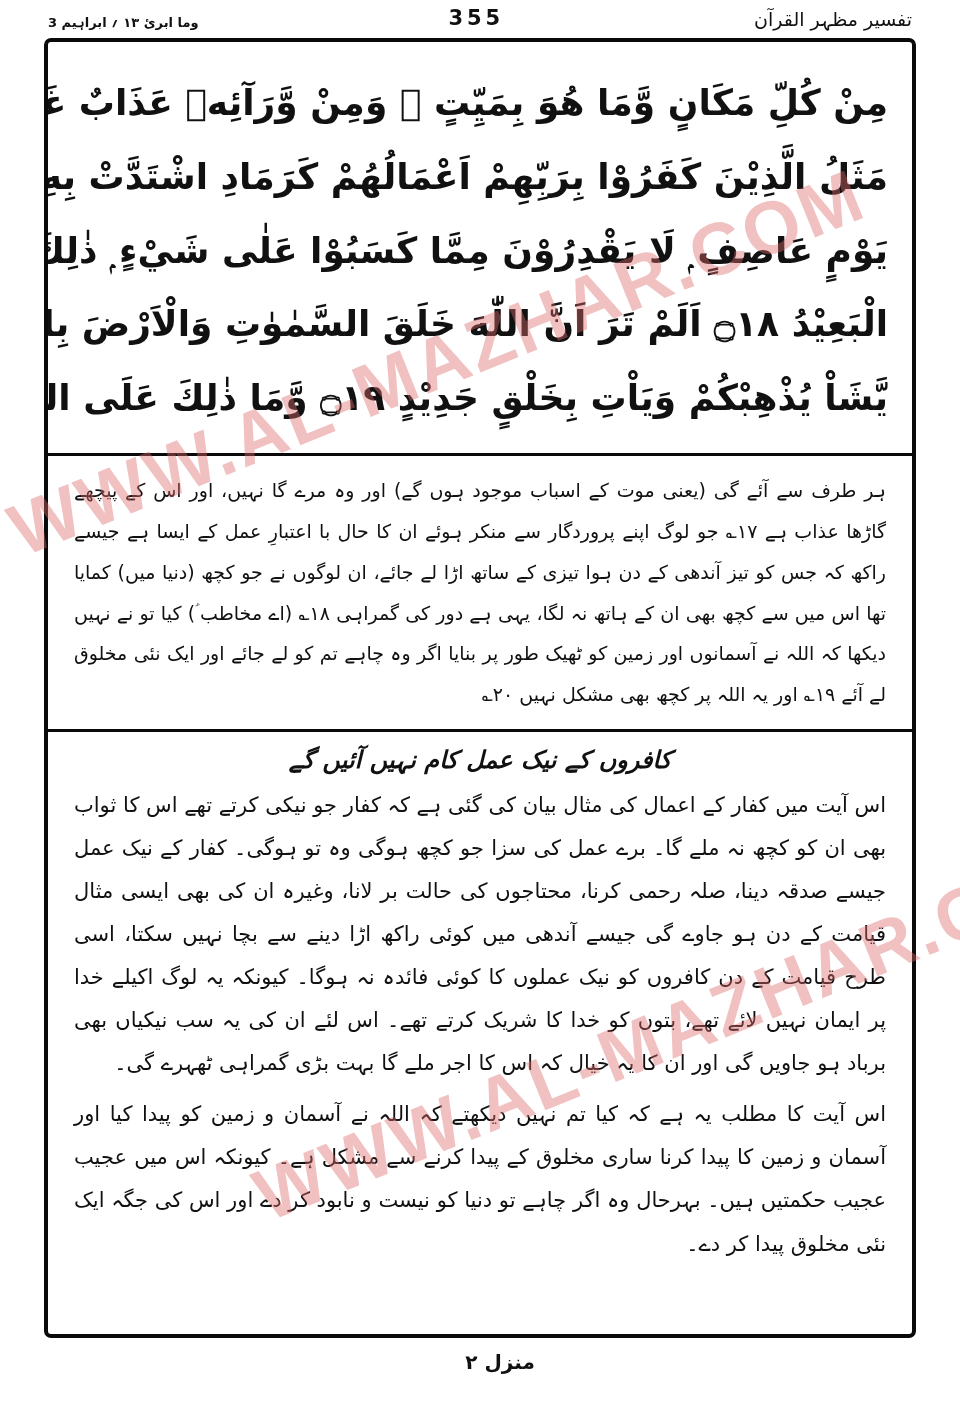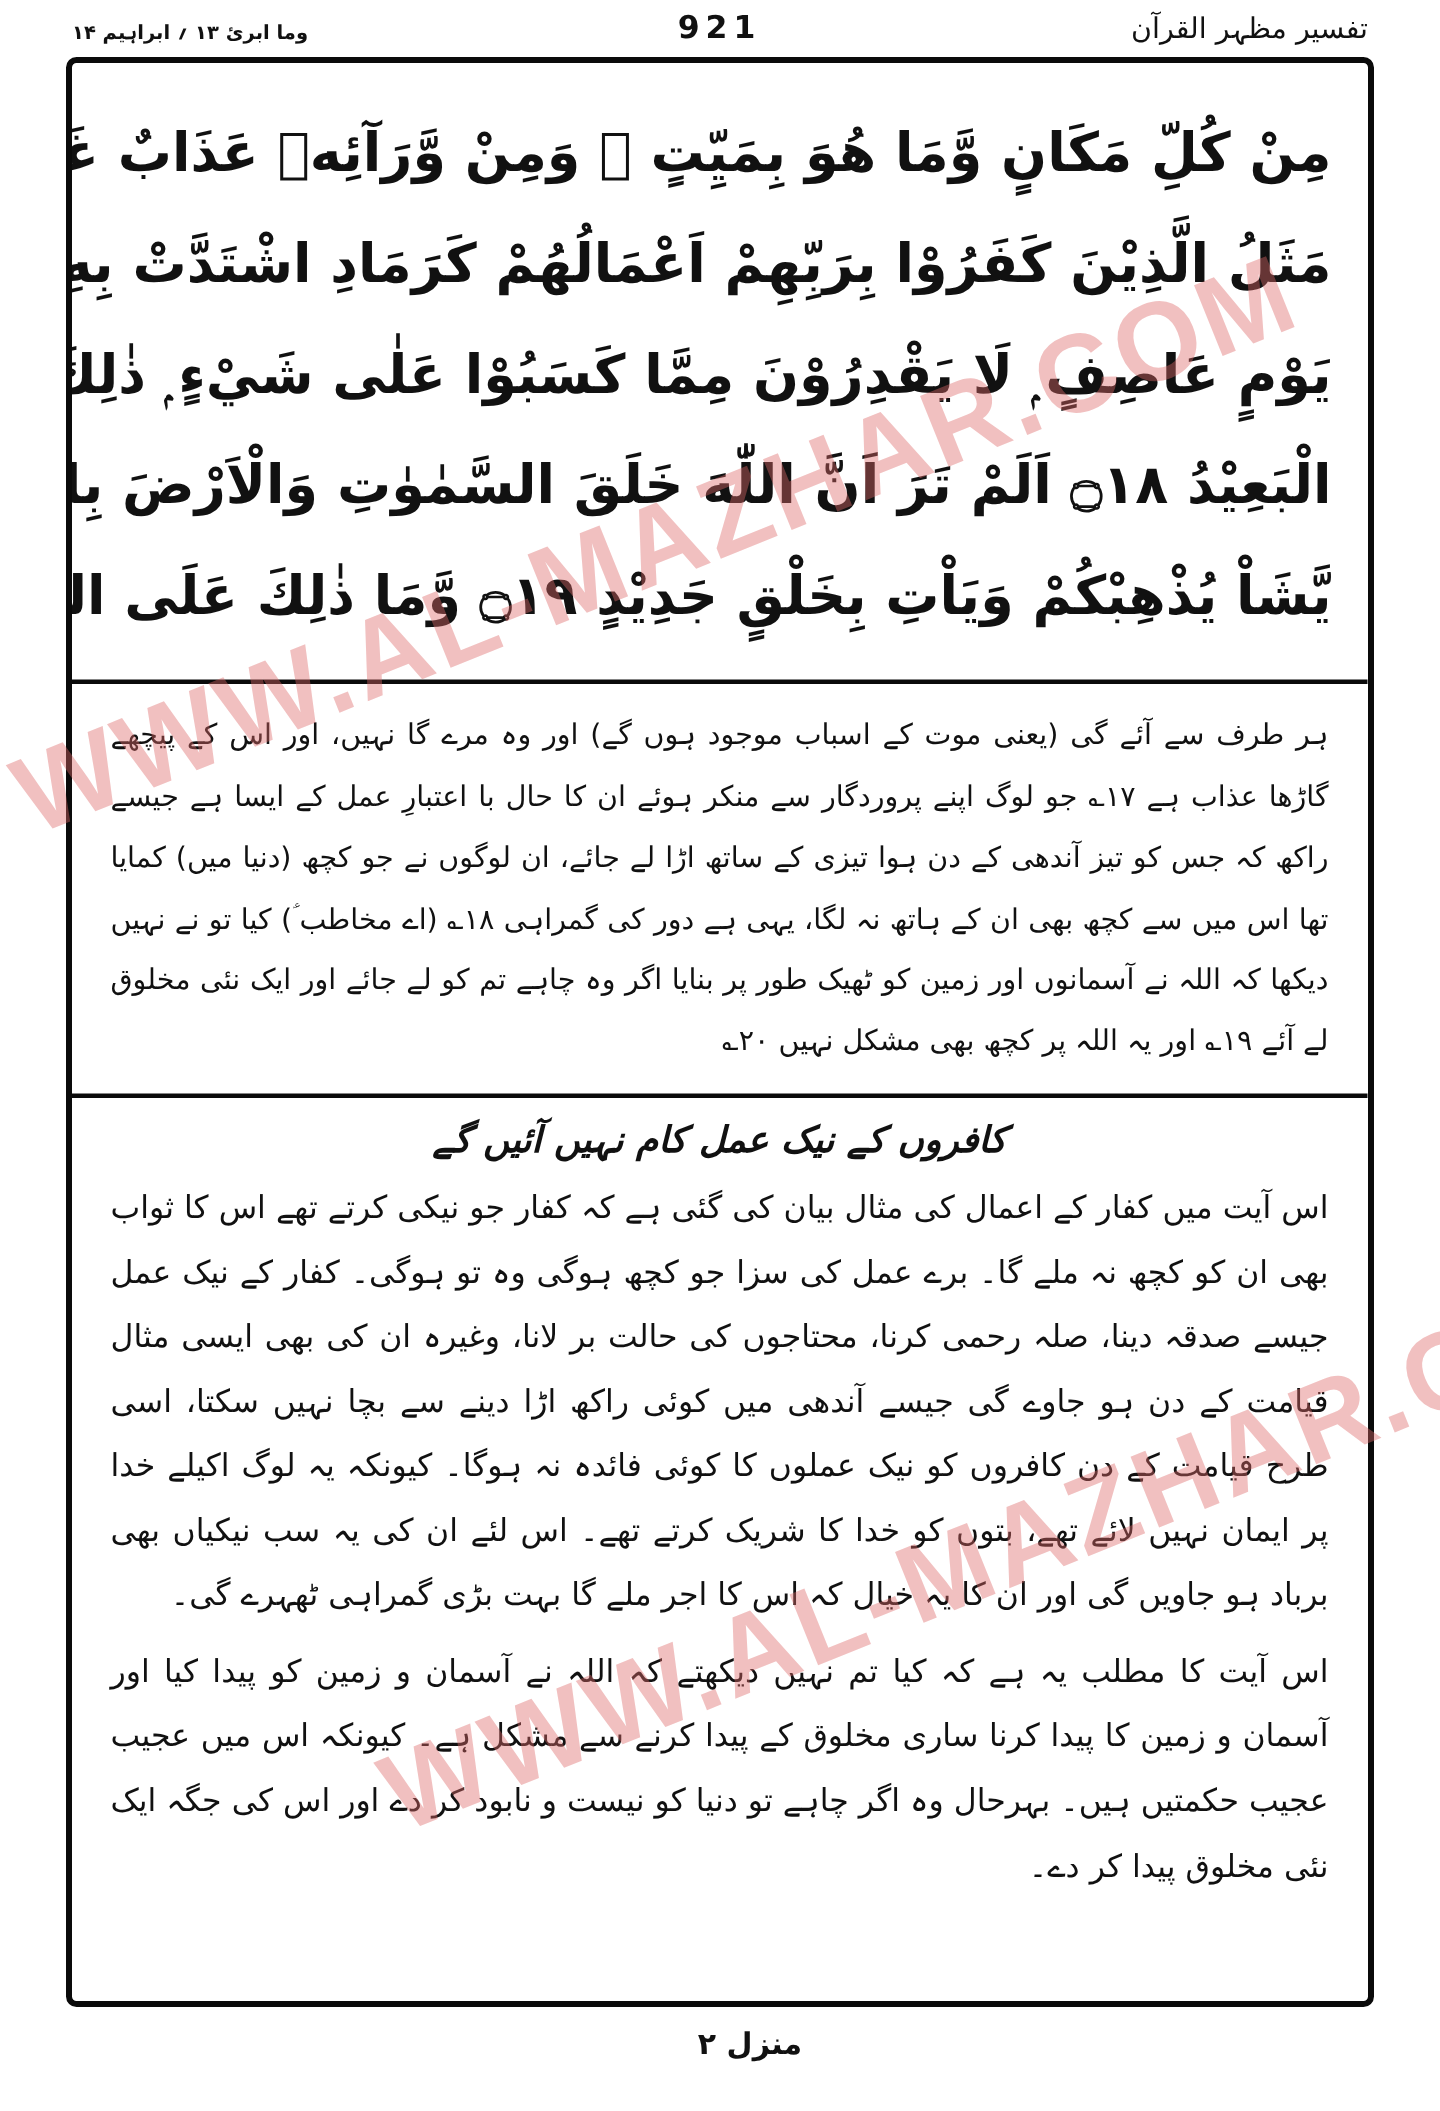--- a/index.html
+++ b/index.html
@@ -126,22 +126,22 @@
 </head>
 <body>
 
 <div class="page">
 
   <div class="watermark wm1">WWW.AL-MAZHAR.COM</div>
   <div class="watermark wm2">WWW.AL-MAZHAR.COM</div>
 
   <header class="header">
     <div class="h-right">تفسیر مظہر القرآن</div>
-    <div class="h-center">921</div>
-    <div class="h-left">وما ابرئ ۱۳ ؍ ابراہیم ۱۴</div>
+    <div class="h-center">355</div>
+    <div class="h-left">وما ابرئ ۱۳ ؍ ابراہیم 3</div>
   </header>
 
   <main class="content-box">
 
     <section class="quran">
       <div class="q-line">مِنْ كُلِّ مَكَانٍ وَّمَا هُوَ بِمَيِّتٍ ۭ وَمِنْ وَّرَآئِهٖ عَذَابٌ غَلِيْظٌ ۝۱۷</div>
       <div class="q-line">مَثَلُ الَّذِيْنَ كَفَرُوْا بِرَبِّهِمْ اَعْمَالُهُمْ كَرَمَادِ اشْتَدَّتْ بِهِ الرِّيْحُ فِيْ</div>
       <div class="q-line">يَوْمٍ عَاصِفٍ ۭ لَا يَقْدِرُوْنَ مِمَّا كَسَبُوْا عَلٰى شَيْءٍ ۭ ذٰلِكَ هُوَ الضَّلٰلُ</div>
       <div class="q-line">الْبَعِيْدُ ۝۱۸ اَلَمْ تَرَ اَنَّ اللّٰهَ خَلَقَ السَّمٰوٰتِ وَالْاَرْضَ بِالْحَقِّ ۭ اِنْ</div>
       <div class="q-line">يَّشَاْ يُذْهِبْكُمْ وَيَاْتِ بِخَلْقٍ جَدِيْدٍ ۝۱۹ وَّمَا ذٰلِكَ عَلَى اللّٰهِ بِعَزِيْزٍ ۝۲۰</div>

